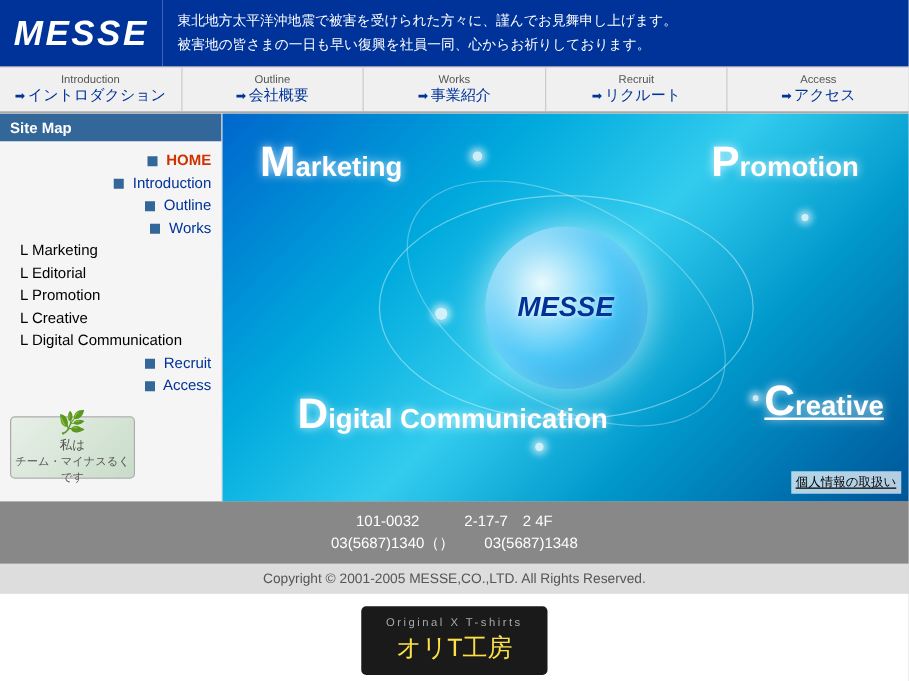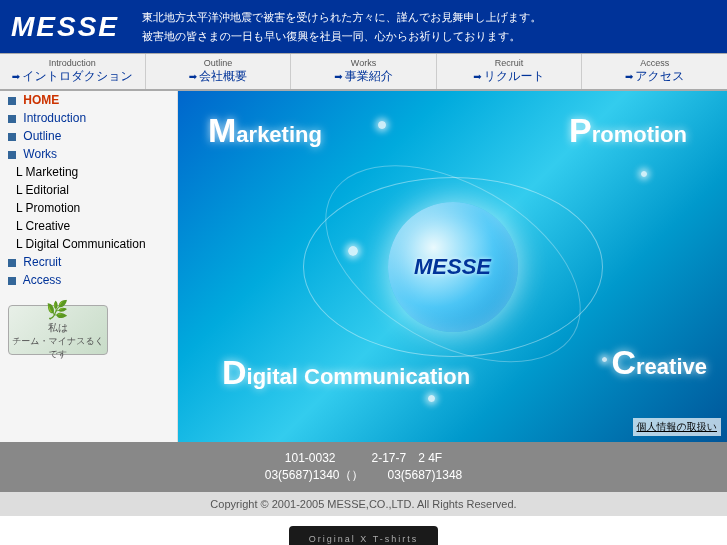--- a/index.html
+++ b/index.html
@@ -18,40 +18,40 @@
     .nav-label-small { font-size: 9px; color: #555; display: block; }
     .nav-link { color: #003399; font-size: 12px; display: flex; align-items: center; justify-content: center; gap: 2px; }
     .nav-arrow { color: #003399; font-size: 10px; }
 
     
     #main { display: flex; background: #fff; }
 
     
     #sidebar { width: 178px; min-height: 310px; background: #f5f5f5; border-right: 1px solid #ddd; padding-bottom: 10px; }
     #sitemap-title { background: #336699; color: #fff; font-size: 12px; font-weight: bold; padding: 4px 8px; margin-bottom: 6px; }
-    .sidebar-item { padding: 2px 8px; font-size: 12px; cursor: pointer; }
+    .sidebar-item { padding: 2px 8px; font-size: 12px; cursor: pointer; text-align: right; }
     .sidebar-item a, .sidebar-item span { color: #003399; text-decoration: none; }
     .sidebar-item.home-item span { color: #cc3300; font-weight: bold; }
     .sidebar-sub { padding: 2px 16px; font-size: 12px; cursor: pointer; }
     .square-icon { display: inline-block; width: 8px; height: 8px; background: #336699; margin-right: 4px; vertical-align: middle; }
     .sidebar-badge { margin-top: 10px; padding: 6px 8px; }
     .sidebar-badge-img { width: 100px; height: 50px; background: linear-gradient(135deg, #e8f0e8, #c8dcc8); border: 1px solid #aaa; display: flex; flex-direction: column; align-items: center; justify-content: center; font-size: 9px; color: #555; border-radius: 4px; }
 
     
     #hero { flex: 1; position: relative; overflow: hidden; background: linear-gradient(135deg, #0066cc 0%, #00aadd 30%, #33ccee 50%, #0099cc 70%, #005599 100%); min-height: 310px; }
-    #hero-inner { position: relative; width: 100%; height: 351px; }
+    #hero-inner { position: relative; width: 100%; height: 310px; }
 
     
     .hero-word { position: absolute; color: #fff; font-size: 22px; font-weight: bold; text-shadow: 0 0 8px rgba(255,255,255,0.8); }
     .hero-word span.big-letter { font-size: 34px; }
     #word-marketing { top: 20px; left: 30px; }
     #word-promotion { top: 20px; right: 40px; }
     #word-editorial { top: 130px; left: 20px; }
-    #word-digital { bottom: 50px; left: 44px; }
-    #word-creative { bottom: 60px; right: 20px; }
+    #word-digital { bottom: 50px; left: 60px; }
+    #word-creative { bottom: 60px; right: 20px; text-decoration: underline; }
 
     
     #sphere { position: absolute; top: 50%; left: 50%; transform: translate(-50%, -50%); width: 130px; height: 130px; border-radius: 50%; background: radial-gradient(circle at 35% 35%, rgba(255,255,255,0.9), rgba(100,200,255,0.6) 50%, rgba(0,100,200,0.4)); box-shadow: 0 0 30px rgba(255,255,255,0.6), inset 0 0 20px rgba(255,255,255,0.3); display: flex; align-items: center; justify-content: center; }
     #sphere-text { color: #003399; font-size: 22px; font-weight: bold; font-style: italic; text-shadow: 0 0 4px rgba(255,255,255,0.8); }
 
     
     #orbit-lines { position: absolute; top: 50%; left: 50%; transform: translate(-50%, -50%); width: 300px; height: 180px; border-radius: 50%; border: 1px solid rgba(255,255,255,0.4); }
     #orbit-lines2 { position: absolute; top: 50%; left: 50%; transform: translate(-50%, -52%) rotate(30deg); width: 280px; height: 160px; border-radius: 50%; border: 1px solid rgba(255,255,255,0.3); }
 
     
@@ -117,20 +117,21 @@
     <span class="nav-link">
       <span class="nav-arrow">➡</span>
       <span>アクセス</span>
     </span>
   </div>
 </div>
 
 <div id="main">
 
   <div id="sidebar">
+    <div id="sitemap-title">Site Map</div>
 
     <div class="sidebar-item home-item">
       <span class="square-icon"></span>
       <span>HOME</span>
     </div>
     <div class="sidebar-item">
       <span class="square-icon"></span>
       <span>Introduction</span>
     </div>
     <div class="sidebar-item">

